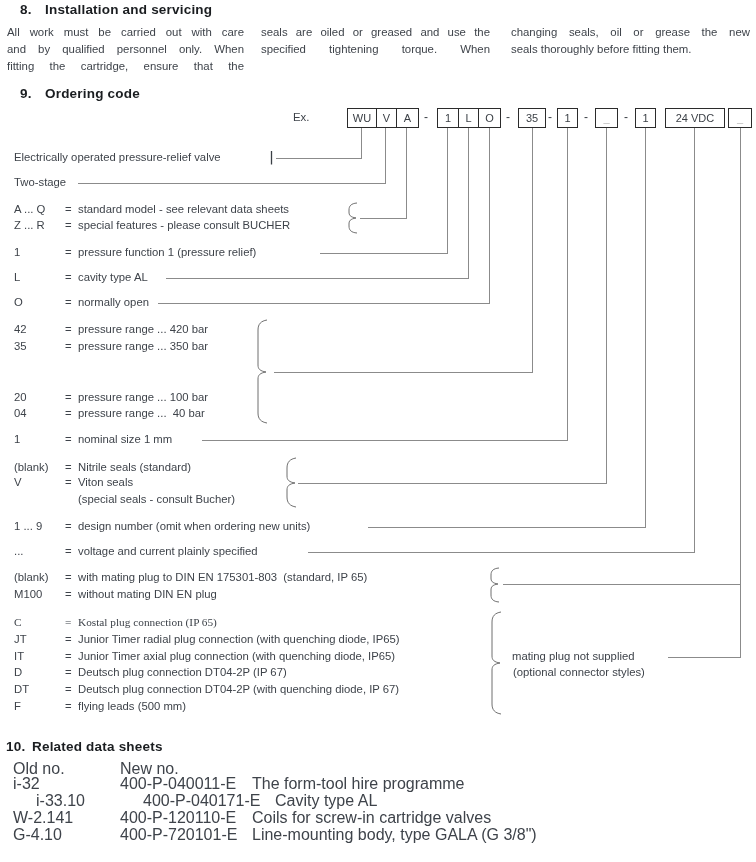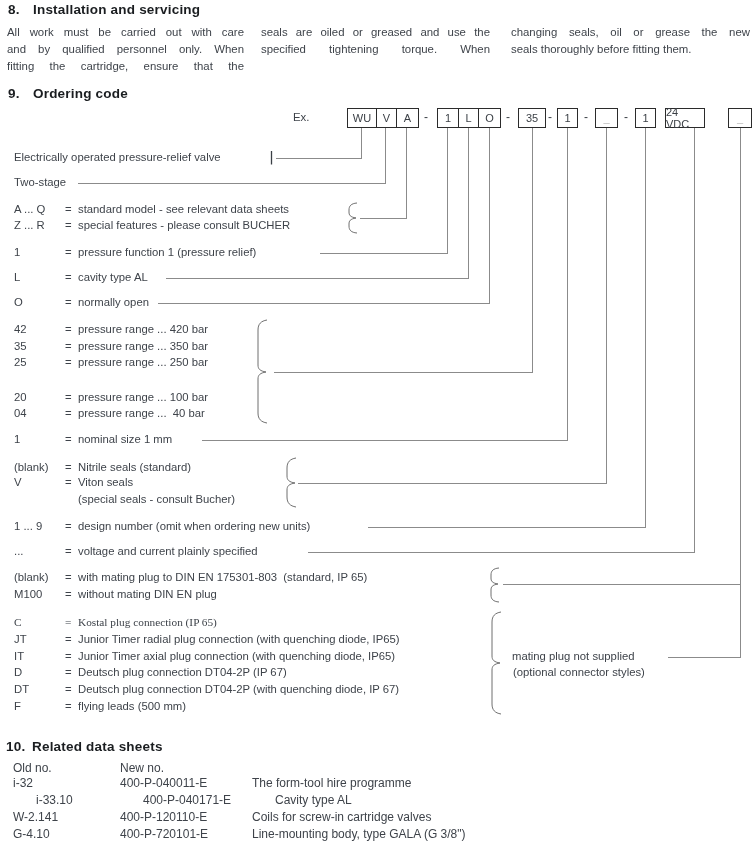--- a/index.html
+++ b/index.html
@@ -1,18 +1,18 @@
 <!DOCTYPE html>
 <html><head>
 <meta charset="utf-8">
 <style>
   html,body{margin:0;padding:0;background:#ffffff;}
   #page{position:relative;width:756px;height:862px;background:#ffffff;overflow:hidden;
         font-family:"Liberation Sans", sans-serif;color:#3e434a;}
-  .heading{position:absolute;left:8px;font-size:13.5px;font-weight:bold;color:#1a1d20;
+  .heading{position:absolute;left:20px;font-size:13.5px;font-weight:bold;color:#1a1d20;
            letter-spacing:.2px;white-space:pre;}
   .hnum{display:inline-block;width:25px;}
   .bodycol{position:absolute;top:24px;font-size:11.4px;line-height:17px;color:#3e434a;}
   .bodycol .jl{text-align:justify;text-align-last:justify;}
   .bodycol .pl{text-align:left;}
   .exlabel{position:absolute;left:293px;top:111px;font-size:11.4px;}
   .box-group{position:absolute;top:108px;display:flex;height:20px;box-sizing:border-box;
              border:1px solid #2b2b2b;}
   .box-cell{display:flex;align-items:center;justify-content:center;font-size:11px;
             color:#3a3f45;border-left:1px solid #2b2b2b;box-sizing:border-box;height:100%;}
@@ -20,21 +20,21 @@
   .sbox{position:absolute;top:108px;height:20px;box-sizing:border-box;border:1px solid #2b2b2b;
         display:flex;align-items:center;justify-content:center;font-size:11px;color:#3a3f45;}
   .sbox.blank{color:#8f8f8f;font-weight:bold;}
   .dash{position:absolute;top:110px;height:16px;font-size:12px;color:#3a3f45;}
   .lrow{position:absolute;left:14px;height:15px;font-size:11.3px;line-height:15px;white-space:pre;}
   .lcode{display:inline-block;width:51px;white-space:pre;}
   .leq{display:inline-block;width:13px;}
   .ldesc{white-space:pre;}
   .note{position:absolute;font-size:11.3px;line-height:15px;white-space:pre;}
   .svgov{position:absolute;left:0;top:0;pointer-events:none;}
-  .t10row{position:absolute;left:13px;height:15px;font-size:12px;line-height:15px;white-space:pre;}
+  .t10row{position:absolute;left:13px;height:15px;font-size:16px;line-height:15px;white-space:pre;}
   .t10c1{display:inline-block;width:107px;}
   .t10c2{display:inline-block;width:132px;}
 </style>
 </head>
 <body>
 
 <div id="page">
 
   <div class="heading" style="top:2px;"><span class="hnum">8.</span><span>Installation and servicing</span></div>
 
@@ -68,21 +68,21 @@
     <div class="box-cell" style="width:22px;">O</div>
   </div>
   <span class="dash" style="left:506px;">-</span>
   <div class="sbox" style="left:518px;width:28px;">35</div>
   <span class="dash" style="left:548px;">-</span>
   <div class="sbox" style="left:557px;width:21px;">1</div>
   <span class="dash" style="left:584px;">-</span>
   <div class="sbox blank" style="left:595px;width:23px;">_</div>
   <span class="dash" style="left:624px;">-</span>
   <div class="sbox" style="left:635px;width:21px;">1</div>
-  <div class="sbox" style="left:665px;width:40px;">24 VDC</div>
+  <div class="sbox" style="left:665px;width:60px;">24 VDC</div>
   <div class="sbox blank" style="left:728px;width:24px;">_</div>
 
   <svg class="svgov" width="756" height="862" viewBox="0 0 756 862">
     <path fill="none" stroke="#8b8b8b" stroke-width="1" shape-rendering="crispEdges" d="
       M361.5 128 V158.5 H276
       M385.5 128 V183.5 H78
       M406.5 128 V218.5 H360
       M447.5 128 V253.5 H320
       M468.5 128 V278.5 H166
       M489.5 128 V303.5 H158
@@ -107,21 +107,20 @@
 
   <div class="lrow" style="top:218px;"><span class="lcode">Z ... R</span><span class="leq">=</span><span class="ldesc">special features - please consult BUCHER</span></div>
   <div class="lrow" style="top:202px;"><span class="lcode">A ... Q</span><span class="leq">=</span><span class="ldesc">standard model - see relevant data sheets</span></div>
 
   <div class="lrow" style="top:245px;"><span class="lcode">1</span><span class="leq">=</span><span class="ldesc">pressure function 1 (pressure relief)</span></div>
   <div class="lrow" style="top:270px;"><span class="lcode">L</span><span class="leq">=</span><span class="ldesc">cavity type AL</span></div>
   <div class="lrow" style="top:295px;"><span class="lcode">O</span><span class="leq">=</span><span class="ldesc">normally open</span></div>
 
   <div class="lrow" style="top:322px;"><span class="lcode">42</span><span class="leq">=</span><span class="ldesc">pressure range ... 420 bar</span></div>
   <div class="lrow" style="top:339px;"><span class="lcode">35</span><span class="leq">=</span><span class="ldesc">pressure range ... 350 bar</span></div>
-  <div class="lrow" style="top:355px;"><span class="lcode">25</span><span class="leq">=</span><span class="ldesc">pressure range ... 250 bar</span></div>
   <div class="lrow" style="top:390px;"><span class="lcode">20</span><span class="leq">=</span><span class="ldesc">pressure range ... 100 bar</span></div>
   <div class="lrow" style="top:406px;"><span class="lcode">04</span><span class="leq">=</span><span class="ldesc">pressure range ...  40 bar</span></div>
 
   <div class="lrow" style="top:432px;"><span class="lcode">1</span><span class="leq">=</span><span class="ldesc">nominal size 1 mm</span></div>
 
   <div class="lrow" style="top:460px;"><span class="lcode">(blank)</span><span class="leq">=</span><span class="ldesc">Nitrile seals (standard)</span></div>
   <div class="lrow" style="top:475px;"><span class="lcode">V</span><span class="leq">=</span><span class="ldesc">Viton seals</span></div>
   <div class="lrow" style="top:492px;"><span class="lcode"></span><span class="leq"></span><span class="ldesc">(special seals - consult Bucher)</span></div>
 
   <div class="lrow" style="top:519px;"><span class="lcode">1 ... 9</span><span class="leq">=</span><span class="ldesc">design number (omit when ordering new units)</span></div>

